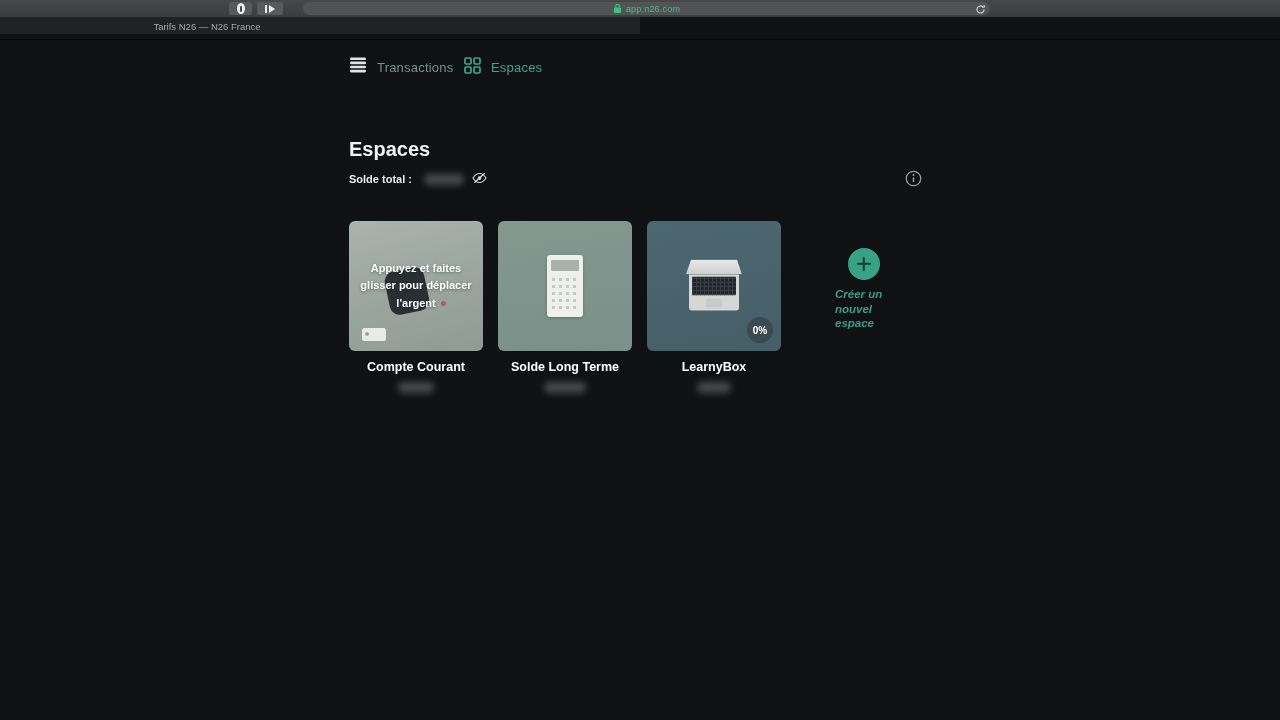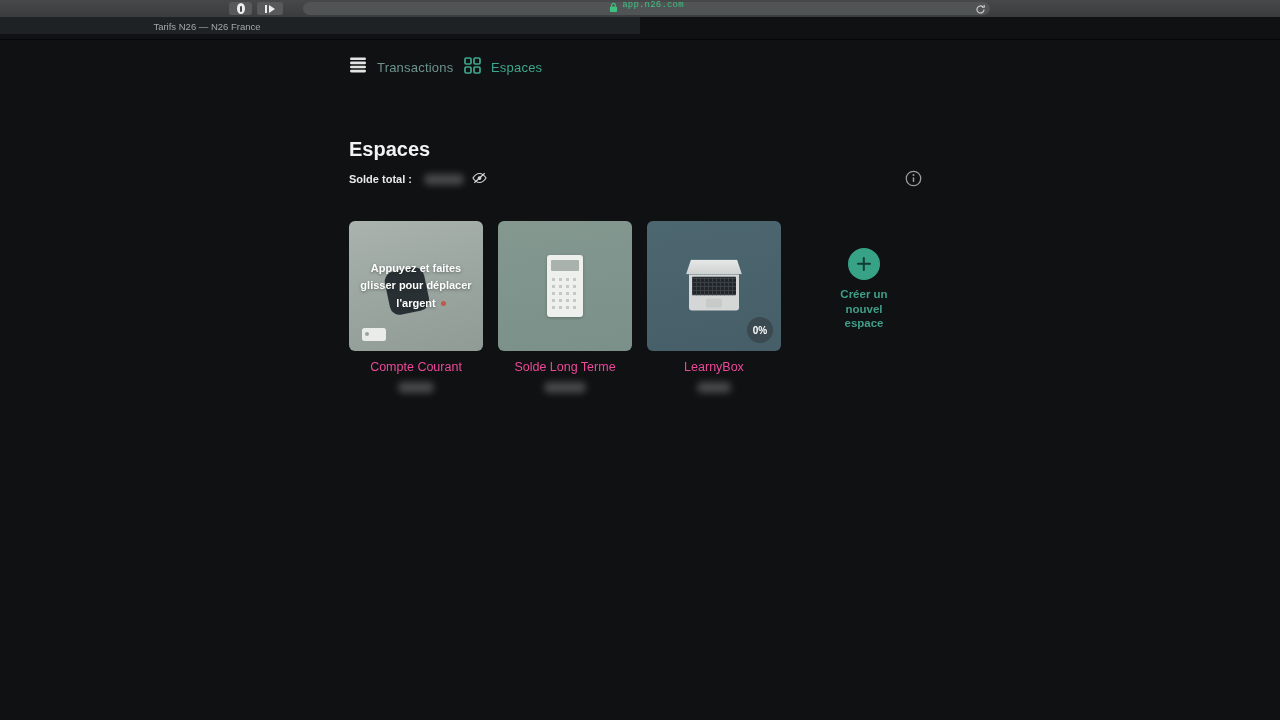--- a/index.html
+++ b/index.html
@@ -18,21 +18,21 @@
   .shield-glyph { width:8px; height:11px; background:#eceded; border-radius:4px/5.5px; position:relative; }
   .shield-glyph::after { content:""; position:absolute; left:3px; top:2.5px; width:2px; height:6px;
     background:#454748; border-radius:1px; }
   .play-glyph { display:flex; align-items:center; }
   .play-glyph .bar { width:2px; height:8px; background:#eceded; margin-right:2px; }
   .play-glyph .tri { width:0; height:0; border-left:6px solid #eceded;
     border-top:4px solid transparent; border-bottom:4px solid transparent; }
 
   .address-bar { position:absolute; left:303px; top:2px; width:687px; height:13px;
     background:#515455; border-radius:7px; display:flex; align-items:center; justify-content:center; }
-  .addr-center { display:flex; align-items:flex-start; gap:4px;font-family:Liberation Mono, monospace; }
+  .addr-center { display:flex; align-items:center; gap:4px; }
   .url-text { font-size:9px; color:#40c081; letter-spacing:.2px; }
   .reload-btn { position:absolute; right:4px; top:1px; width:11px; height:11px; border:none;
     background:transparent; padding:0; cursor:pointer; }
 
   
   .tab-bar { position:absolute; left:0; top:17px; width:1280px; height:23px;
     border-bottom:1px solid #060708; }
   .tab { position:absolute; top:0; height:17px; }
   .tab-left  { left:0; width:640px; background:#1f2224; }
   .tab-right { left:640px; width:640px; background:#27292c; border-left:1px solid #141617; }
@@ -96,36 +96,36 @@
     background-image:repeating-linear-gradient(90deg,#3a4045 0 1px,transparent 1px 4px),
       repeating-linear-gradient(0deg,#3a4045 0 1px,transparent 1px 4px); border-radius:1px; }
   .laptop-pad { position:absolute; left:50%; bottom:3px; transform:translateX(-50%); width:16px; height:9px;
     background:#c6cac9; border-radius:1.5px; }
 
   .progress-badge { position:absolute; right:8px; bottom:8px; width:26px; height:26px; border-radius:50%;
     background:#3b4950; display:flex; align-items:center; justify-content:center;
     font-size:10px; font-weight:700; color:#ffffff; }
 
   .space-name { position:absolute; top:360px; width:134px; text-align:center;
-    font-size:12.5px; font-weight:400; color:#ec4899; }
+    font-size:12.5px; font-weight:700; color:#ffffff; }
   .name-1 { left:349px; } .name-2 { left:498px; } .name-3 { left:647px; }
   .amount-blur { position:absolute; top:382px; height:11px; }
   .amount-1 { left:398px; width:36px; }
   .amount-2 { left:544px; width:42px; }
   .amount-3 { left:697px; width:34px; }
 
   
   .create-space { position:absolute; left:835px; top:248px; width:58px; cursor:pointer; }
   .plus-circle { position:relative; width:32px; height:32px; border-radius:50%; background:#38a286; margin:0 auto; }
   .plus-circle .ph { position:absolute; left:50%; top:50%; transform:translate(-50%,-50%);
     width:14px; height:2.4px; background:#0f3d31; border-radius:1px; }
   .plus-circle .pv { position:absolute; left:50%; top:50%; transform:translate(-50%,-50%);
     width:2.4px; height:14px; background:#0f3d31; border-radius:1px; }
-  .create-label { margin-top:7px; text-align:center; font-size:11.5px; font-weight:700;
-    color:#3f9e88; line-height:14.5px; }
+  .create-label { margin-top:7px; text-align:left; font-size:11.5px; font-weight:700;
+    color:#3f9e88; line-height:14.5px;font-style:italic; }
 </style>
 </head>
 <body>
 
 <div class="screen">
 
   <div class="browser-toolbar">
     <button class="ext-btn ext-btn-1">
       <span class="shield-glyph"></span>
     </button>

